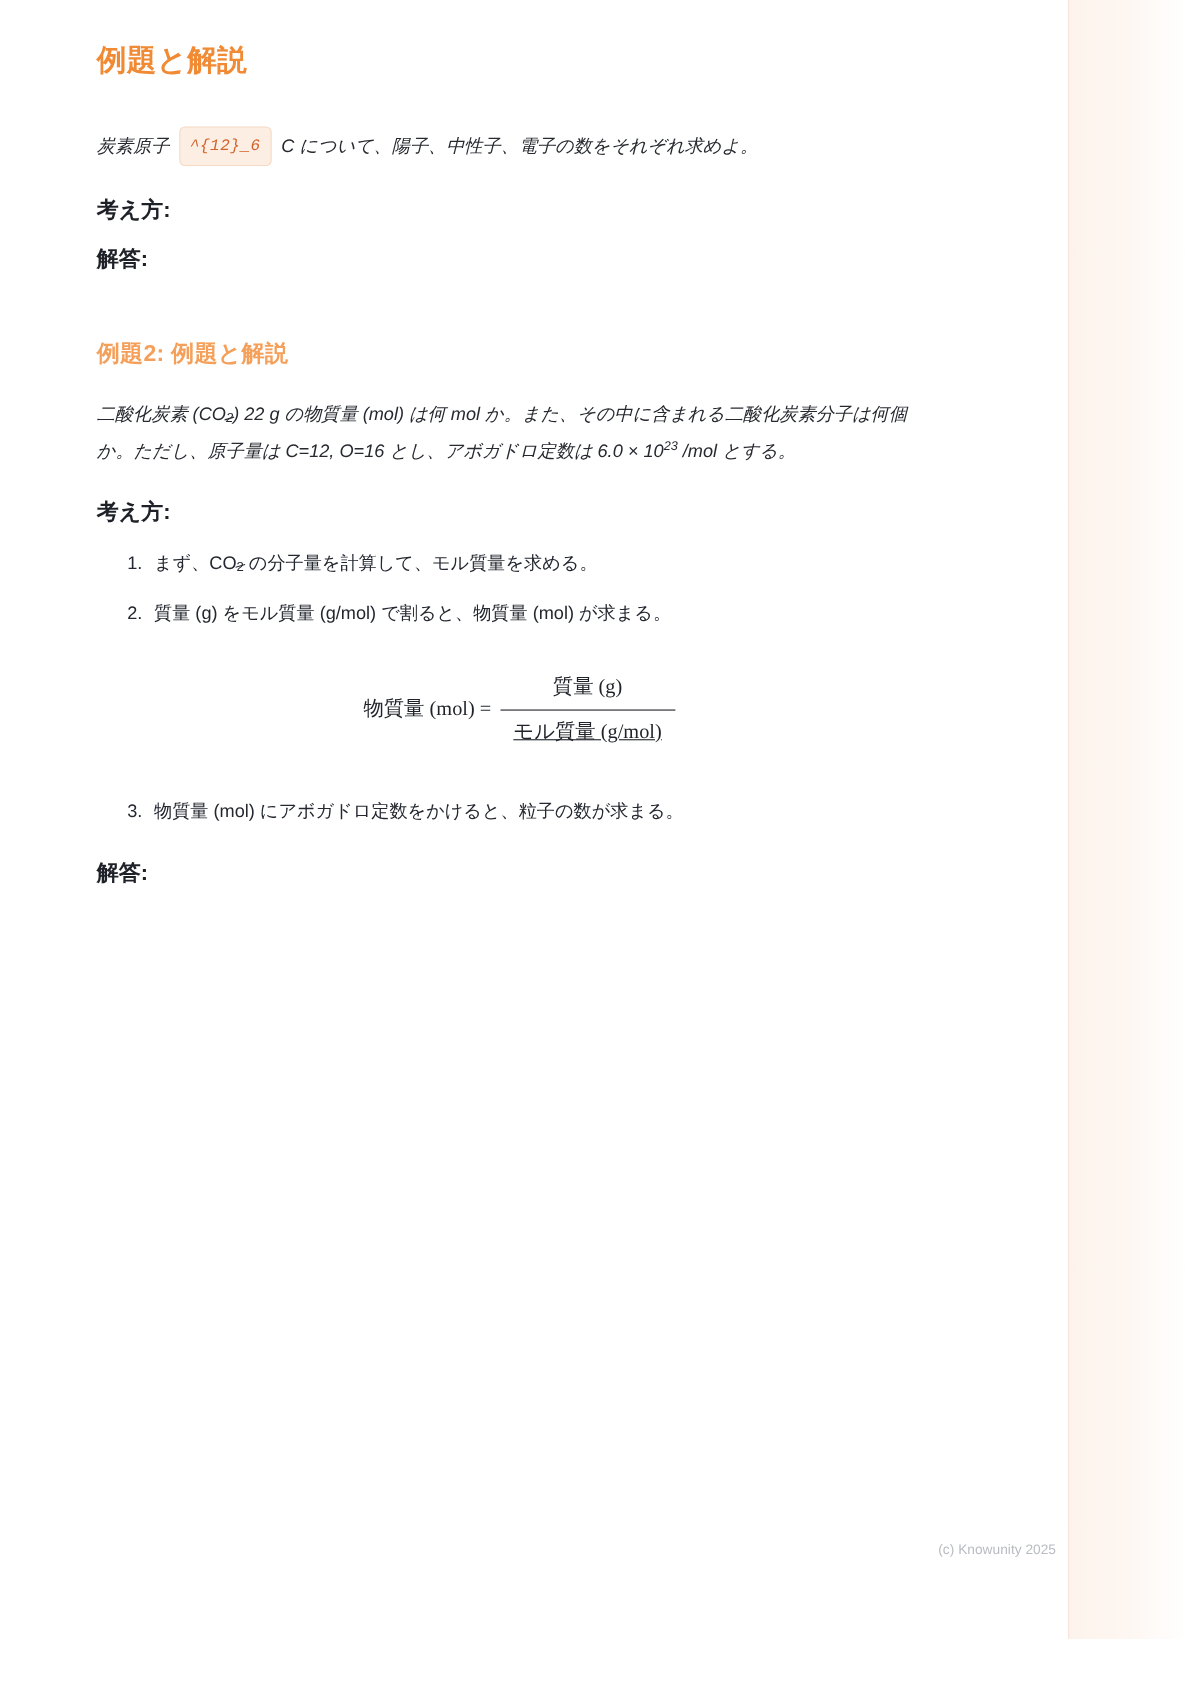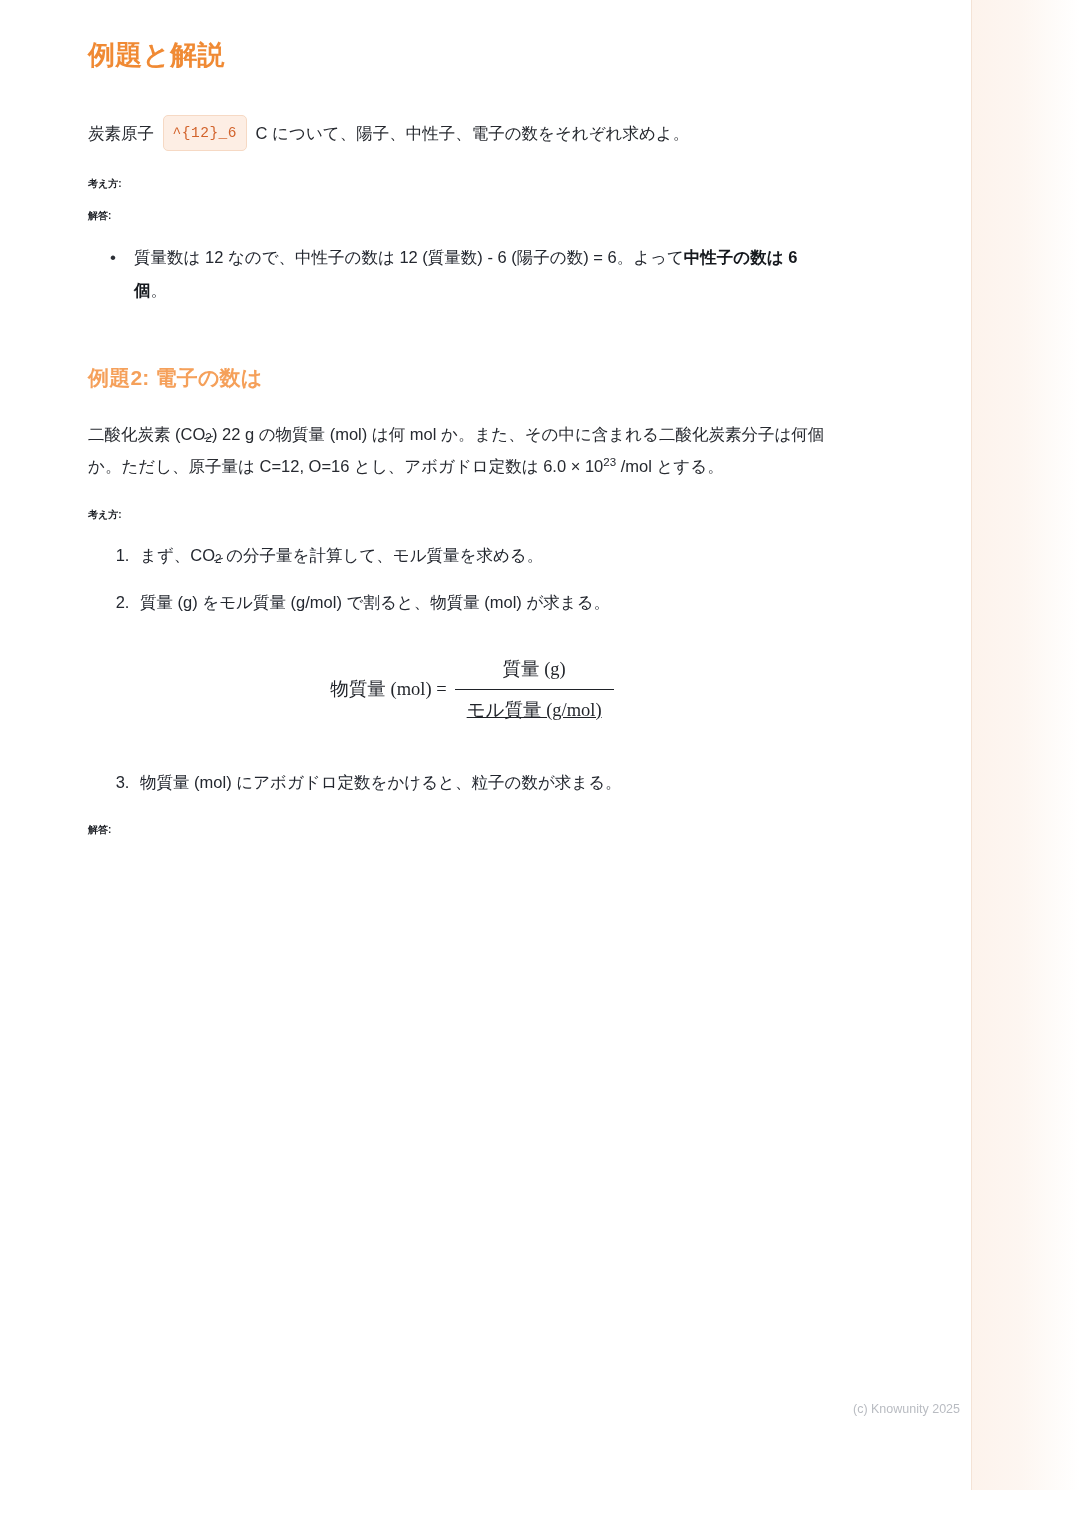--- a/index.html
+++ b/index.html
@@ -53,23 +53,24 @@
     letter-spacing: .2px;
   }
   h2.sec-title.second {
     margin-top: 58px;
   }
   p.para {
     font-size: 16.5px;
     line-height: 1.95;
     margin: 0 0 26px 0;
     color: #26292f;
+    font-style: italic;
   }
   p.sub-label {
-    font-size: 10px;
+    font-size: 20px;
     font-weight: bold;
     margin: 0 0 18px 0;
     color: #1e2127;
   }
   .code-chip {
     display: inline-block;
     font-family: "Liberation Mono", "DejaVu Sans Mono", monospace;
     font-size: 14.5px;
     background: #fdeee4;
     border: 1px solid #f6d9c4;
@@ -176,26 +177,23 @@
       <span class="code-chip">^{12}_6</span>
       <span>C について、陽子、中性子、電子の数をそれぞれ求めよ。</span>
     </p>
 
     <p class="sub-label">考え方:</p>
 
 
     <p class="sub-label">解答:</p>
 
     <ul class="answers">
-      <li>
-        <span>質量数は 12 なので、中性子の数は 12 (質量数) - 6 (陽子の数) = 6。よって</span><b>中性子の数は 6 個</b><span>。</span>
-      </li>
     </ul>
 
-    <h2 class="sec-title second">例題2: 電子の数は</h2>
+    <h2 class="sec-title second">例題2: 例題と解説</h2>
 
     <p class="para">
       <span>二酸化炭素 (CO</span><span class="strike-sub">2</span><span>) 22 g の物質量 (mol) は何 mol か。また、その中に含まれる二酸化炭素分子は何個か。ただし、原子量は C=12, O=16 とし、アボガドロ定数は</span>
       <span>6.0 × 10</span><sup>23</sup><span> /mol とする。</span>
     </p>
 
     <p class="sub-label">考え方:</p>
 
     <ol class="steps">
       <li>

